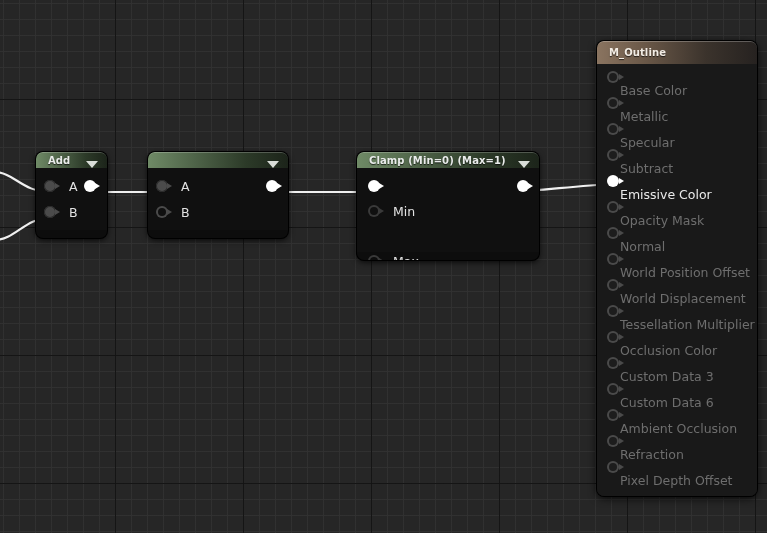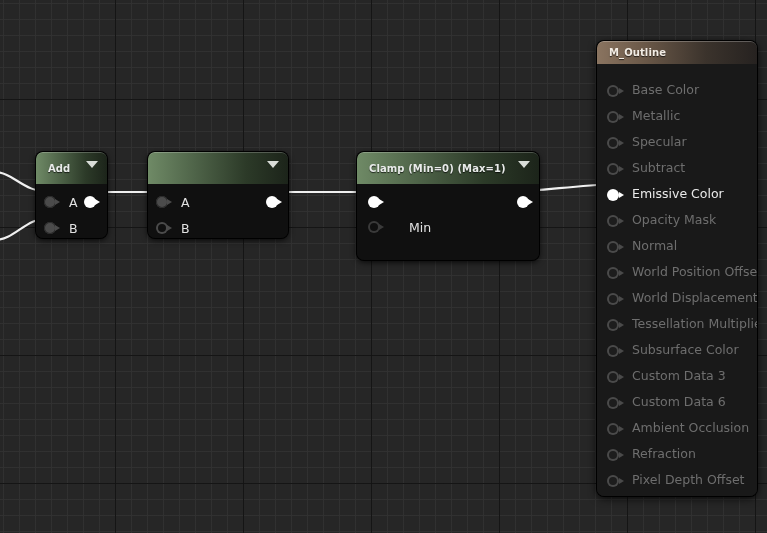--- a/index.html
+++ b/index.html
@@ -43,21 +43,21 @@
   
   .node {
     position: absolute;
     border-radius: 7px;
     background: #0d0d0d;
     box-shadow: 0 0 0 1px #000, 0 2px 6px rgba(0,0,0,0.85);
     overflow: hidden;
   }
   .node-header {
     position: relative;
-    height: 32px;
+    height: 16px;
     border-top-left-radius: 6px;
     border-top-right-radius: 6px;
     background: linear-gradient(to right, #6f8a66 0%, #4e6348 34%, #2c3a28 70%, #1c241a 100%);
     box-shadow: inset 0 1px 0 rgba(255,255,255,0.22);
     display: flex;
     align-items: center;
   }
   .node-title {
     color: #e9ecea;
     font-size: 10px;
@@ -149,23 +149,24 @@
     border-top-left-radius: 6px;
     border-top-right-radius: 6px;
   }
   #mat-header .node-title { color: #f2ece4; }
   #mat-body {
     padding: 7px 0 9px 0;
     background: #191919;
   }
   .mat-row {
     display: flex;
-    align-items: flex-end;
+    align-items: flex-start;
     height: 26px;
     padding-left: 10px;
+    flex-direction: column;
   }
   .mat-pin {
     width: 12px;
     height: 12px;
     border-radius: 50%;
     position: relative;
     flex: 0 0 auto;
   }
   .mat-pin.off {
     background: #1d1d1d;
@@ -265,21 +266,21 @@
     <div class="node-header">
       <span class="node-title">Clamp (Min=0) (Max=1)</span>
       <span class="node-caret"></span>
     </div>
     <div class="node-body" style="height:84px;">
       <div class="pin-row" style="left:11px; top:10px;">
         <span class="pin filled-white">
             <span class="pin-arrow white"></span>
           </span>
       </div>
-      <div class="pin-row" style="left:11px; top:35px;gap:16px;">
+      <div class="pin-row" style="left:11px; top:35px;">
         <span class="pin hollow-dim">
             <span class="pin-arrow dim"></span>
           </span>
         <span class="pin-label">Min</span>
       </div>
       <div class="pin-row" style="left:11px; top:61px;margin-top:24px;">
         <span class="pin hollow-dim">
             <span class="pin-arrow dim"></span>
           </span>
         <span class="pin-label">Max</span>
@@ -366,21 +367,21 @@
         <span class="mat-pin off">
             <span class="mat-arrow"></span>
           </span>
         <span class="mat-label">Tessellation Multiplier</span>
       </div>
 
       <div class="mat-row">
         <span class="mat-pin off">
             <span class="mat-arrow"></span>
           </span>
-        <span class="mat-label">Subsurface Color</span>
+        <span class="mat-label">Occlusion Color</span>
       </div>
 
       <div class="mat-row">
         <span class="mat-pin off">
             <span class="mat-arrow"></span>
           </span>
         <span class="mat-label">Custom Data 3</span>
       </div>
 
       <div class="mat-row">

